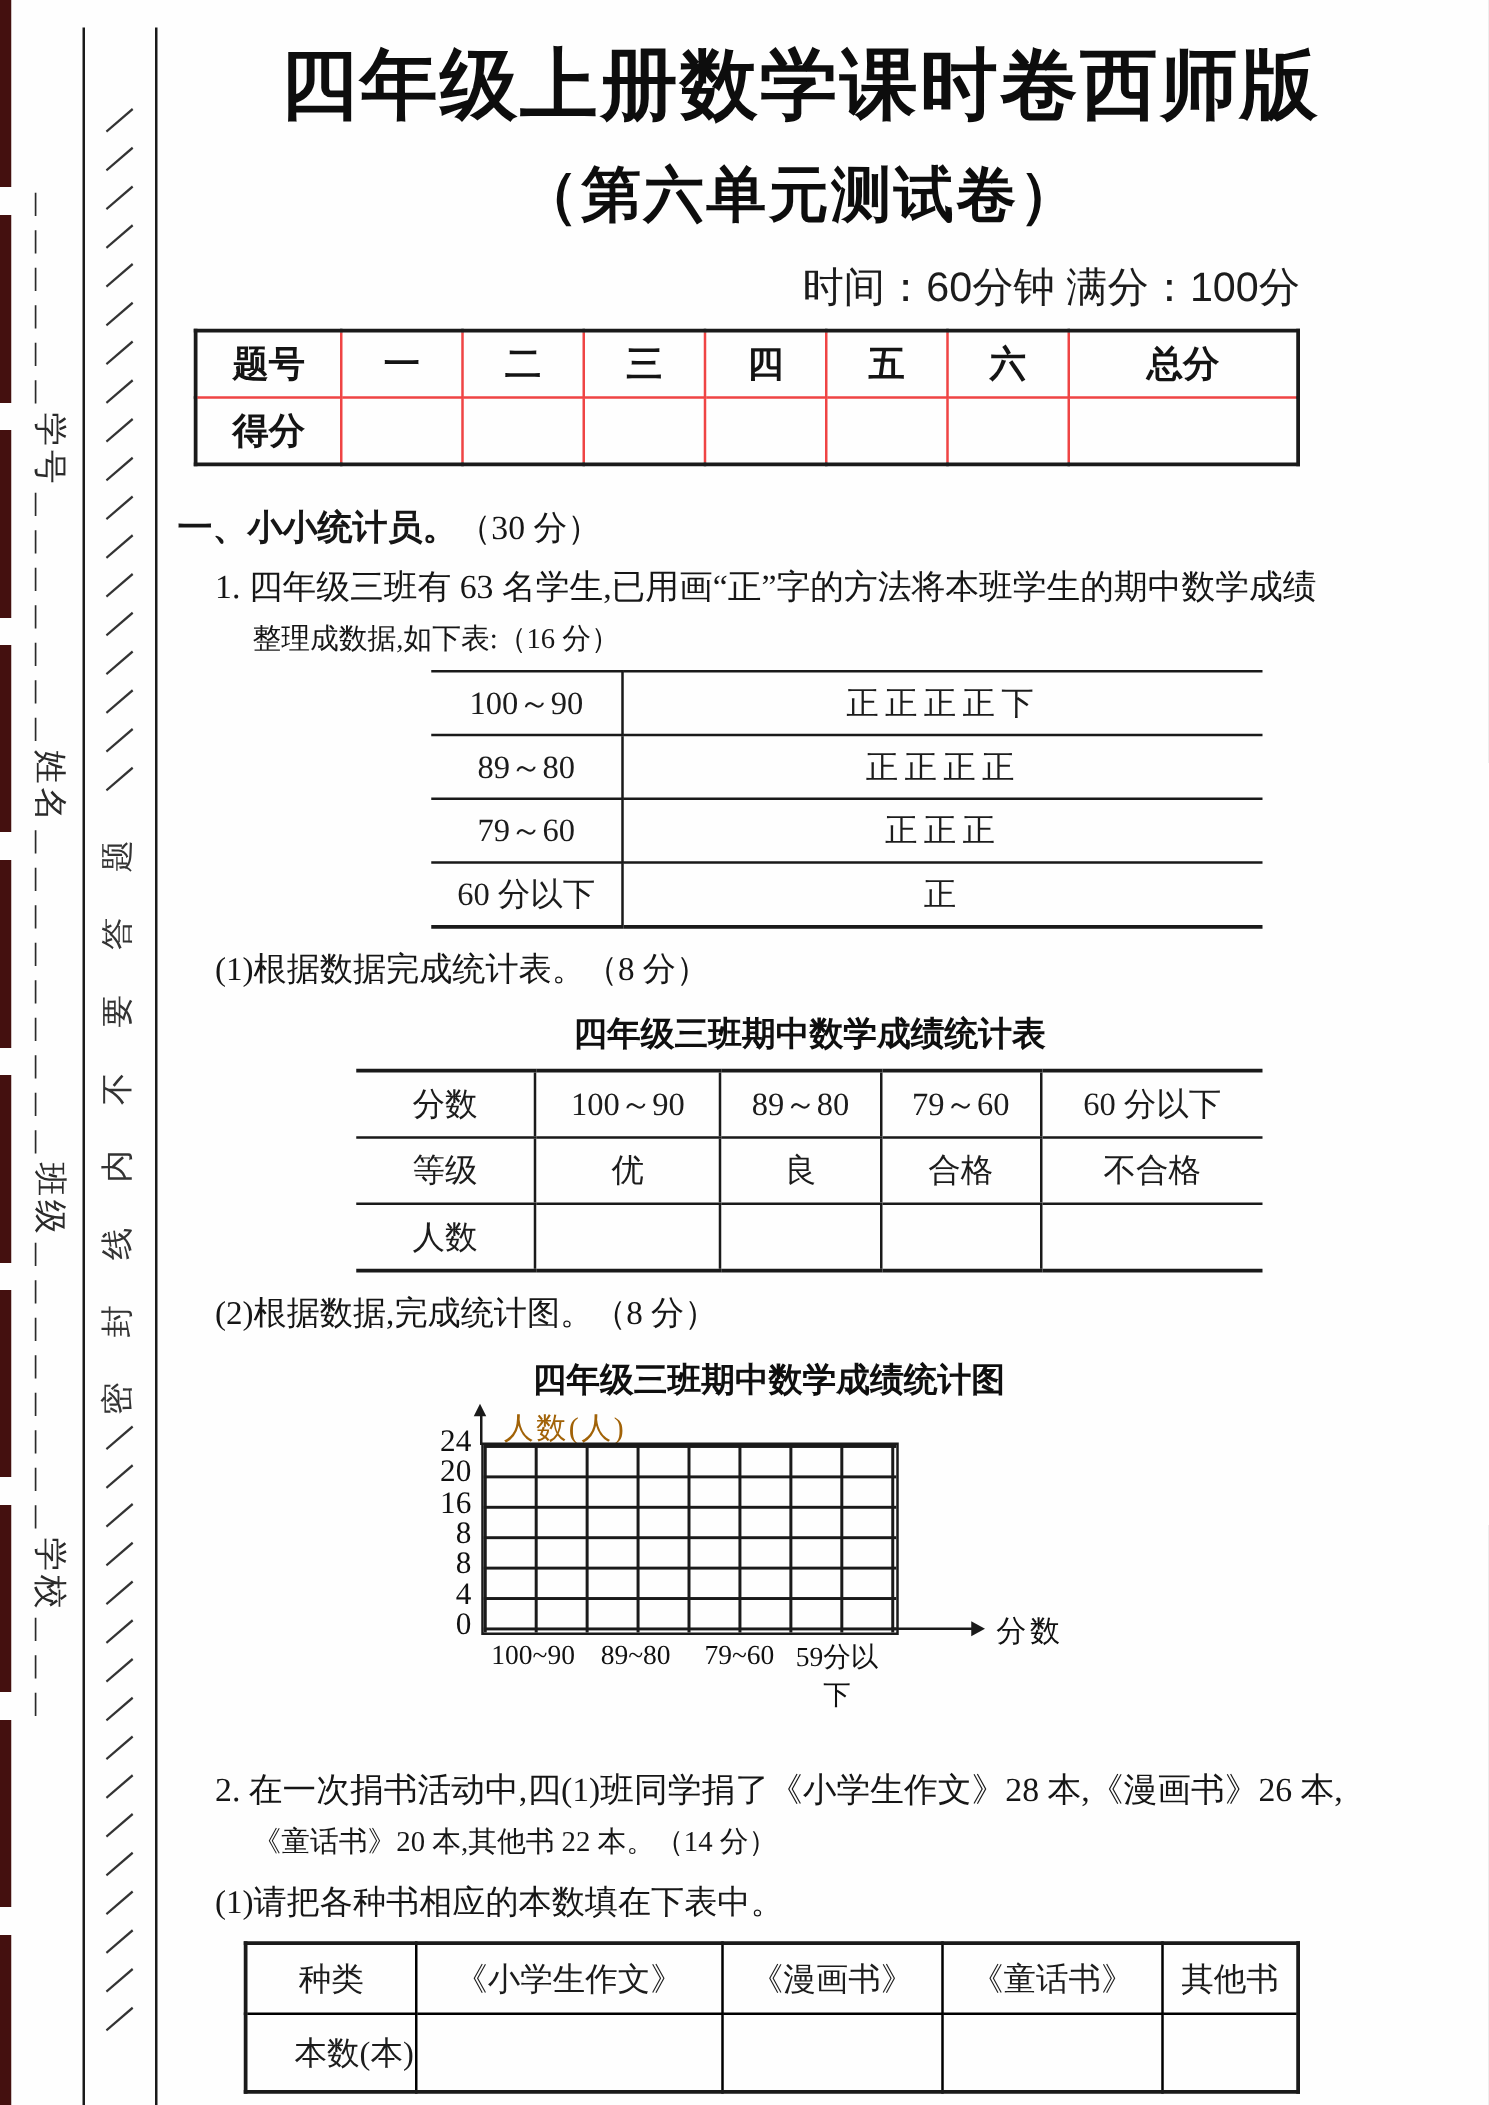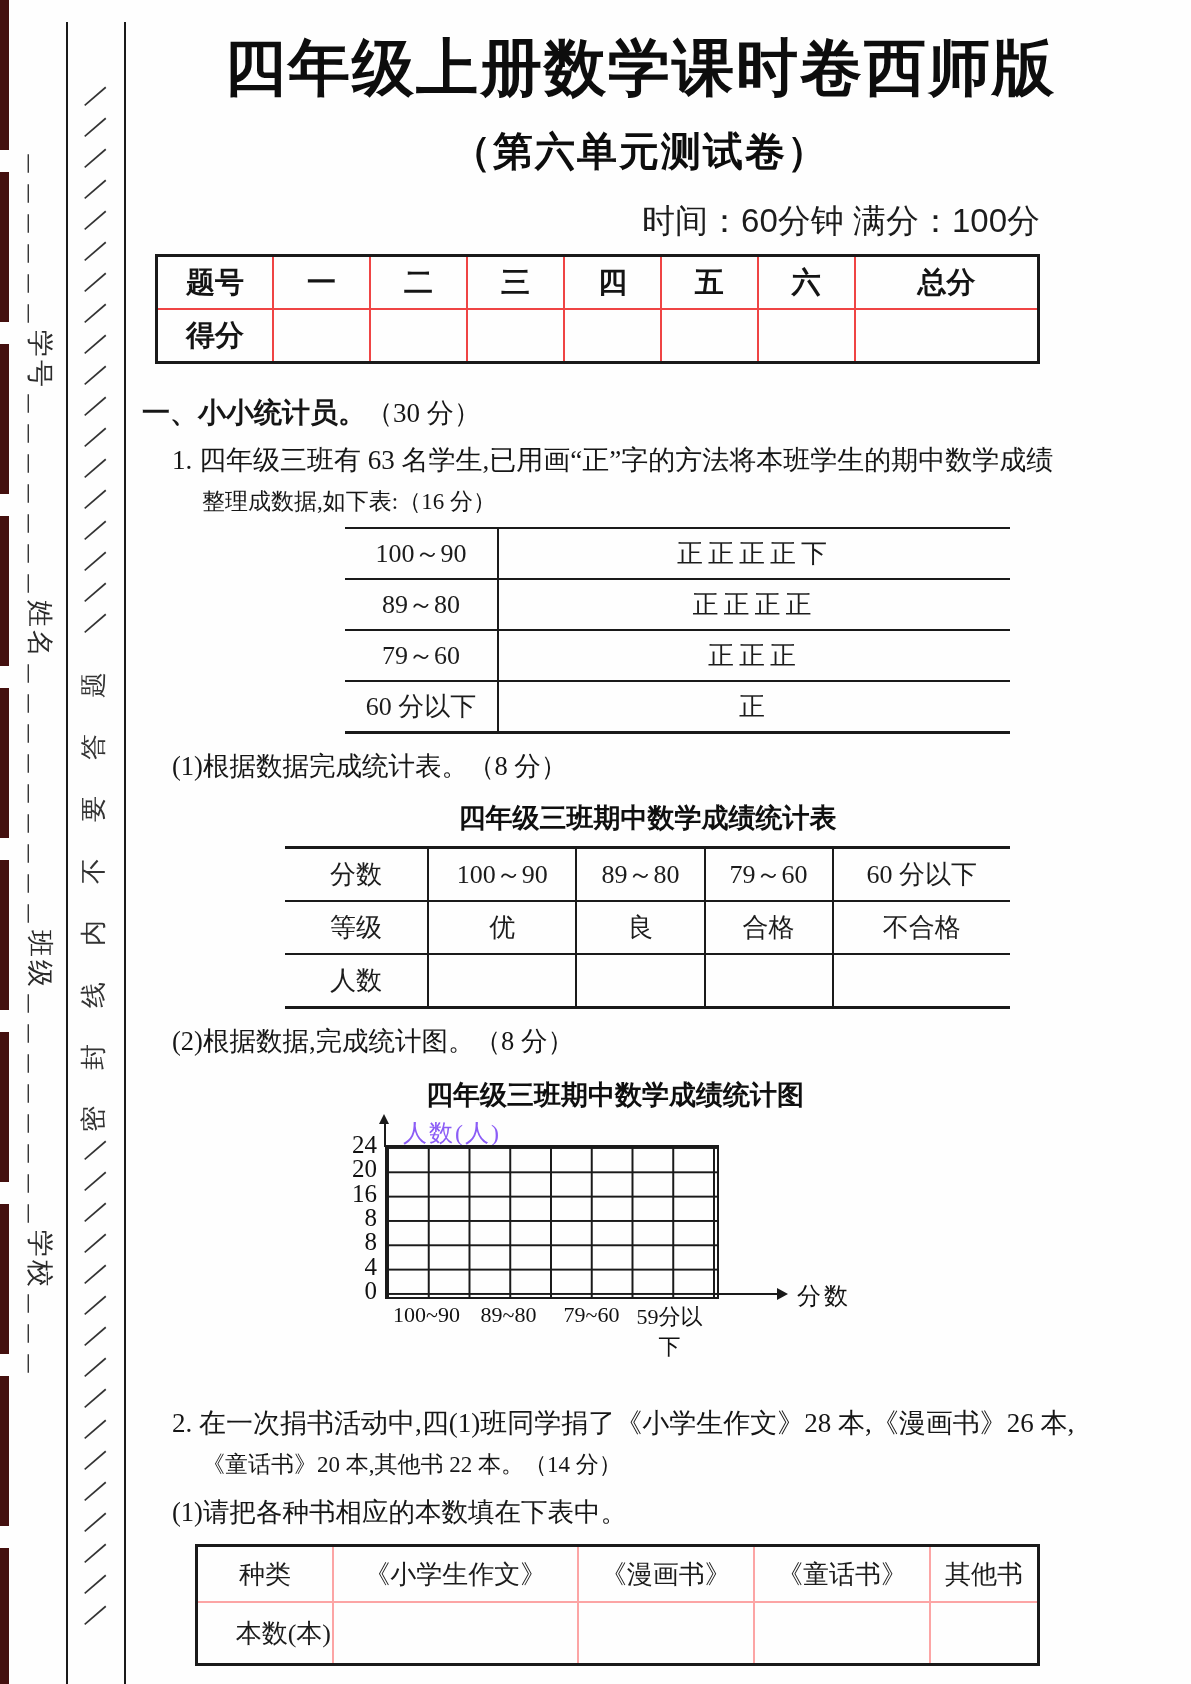--- a/index.html
+++ b/index.html
@@ -16,21 +16,21 @@
   .seal-strip{position:absolute;left:66px;top:22px;width:56px;height:1662px;
         border-left:2px solid #1a1a1a;border-right:2px solid #1a1a1a;}
   .seal-text{position:absolute;left:0;top:0;width:1662px;height:52px;
         transform-origin:0 0;transform:rotate(-90deg) translateX(-1662px);
         text-align:center;line-height:52px;font-size:26px;color:#333;
         letter-spacing:5px;white-space:nowrap;}
 
   .content{position:absolute;left:140px;top:0;width:1000px;}
   h1.title{margin:26px 0 0;text-align:center;font-size:62px;letter-spacing:2px;
         font-family:"Liberation Sans","DejaVu Sans",sans-serif;font-weight:bold;color:#0d0d0d;}
-  h2.subtitle{margin:14px 0 0;text-align:center;font-size:40px;letter-spacing:2px;
+  h2.subtitle{margin:14px 0 0;text-align:center;font-size:48px;letter-spacing:2px;
         font-family:"Liberation Sans","DejaVu Sans",sans-serif;font-weight:bold;color:#0d0d0d;}
   .meta{margin:20px 100px 0 0;text-align:right;font-size:33px;color:#1c1c1c;
         font-family:"Liberation Sans","DejaVu Sans",sans-serif;}
 
   table{border-collapse:collapse;}
   .score-table{margin:10px 0 0 15px;width:885px;border:3px solid #1a1a1a;
         font-family:"Liberation Sans","DejaVu Sans",sans-serif;}
   .score-table th,.score-table td{border:2px solid #ef4444;height:49px;text-align:center;
         font-size:29px;font-weight:bold;color:#141414;}
   .score-table .c0{width:112px;}
@@ -61,31 +61,31 @@
   .chart .grid{position:absolute;left:40px;top:28px;width:330px;height:150px;
         border:2px solid #1a1a1a;
         background-image:linear-gradient(to right,#1a1a1a 2px,transparent 2px),
                          linear-gradient(to bottom,#1a1a1a 2px,transparent 2px);
         background-size:40.75px 100%,100% 24.33px;}
   .chart .ytick{position:absolute;left:0;width:32px;text-align:right;font-size:25px;color:#111;}
   .yt0{top:14px;} .yt1{top:38px;} .yt2{top:63px;} .yt3{top:87px;} .yt4{top:111px;} .yt5{top:136px;} .yt6{top:160px;}
   .chart .y-line{position:absolute;left:39px;top:2px;width:2px;height:28px;background:#1a1a1a;}
   .chart .y-head{position:absolute;left:34px;top:-8px;width:0;height:0;
         border:5px solid transparent;border-bottom:10px solid #1a1a1a;}
-  .chart .ylab{position:absolute;left:58px;top:0px;letter-spacing:2px;color:#8b5cf6;}
+  .chart .ylab{position:absolute;left:58px;top:0px;letter-spacing:2px;color:#a16207;}
   .chart .x-ext{position:absolute;left:368px;top:176px;width:66px;height:2px;background:#1a1a1a;}
   .chart .x-head{position:absolute;left:432px;top:171px;width:0;height:0;
         border:6px solid transparent;border-left:11px solid #1a1a1a;}
   .chart .xlab{position:absolute;left:452px;top:163px;letter-spacing:3px;color:#111;}
   .chart .xcat{position:absolute;top:185px;width:83px;text-align:center;font-size:22px;color:#111;}
   .xc0{left:40px;} .xc1{left:122px;} .xc2{left:205px;} .xc3{left:283px;width:96px;}
 
   .q2{margin-top:46px;}
   .books-table{margin:14px 0 0 55px;width:845px;border:3px solid #1a1a1a;font-size:26px;}
-  .books-table td{border:2px solid #fca5a5;text-align:center;color:#1c1c1c;}
+  .books-table td{border:2px solid #000000;text-align:center;color:#1c1c1c;}
   .books-table tr:first-child td{height:52px;}
   .books-table tr:last-child td{height:58px;text-align:right;}
   .books-table .c0{width:132px;}
 </style>
 </head>
 <body>
 
 <div class="page">
   <div class="edge"></div>
   <div class="side-labels">＿＿＿＿＿＿学号＿＿＿＿＿＿＿姓名＿＿＿＿＿＿＿＿＿班级＿＿＿＿＿＿＿＿学校＿＿＿</div>

